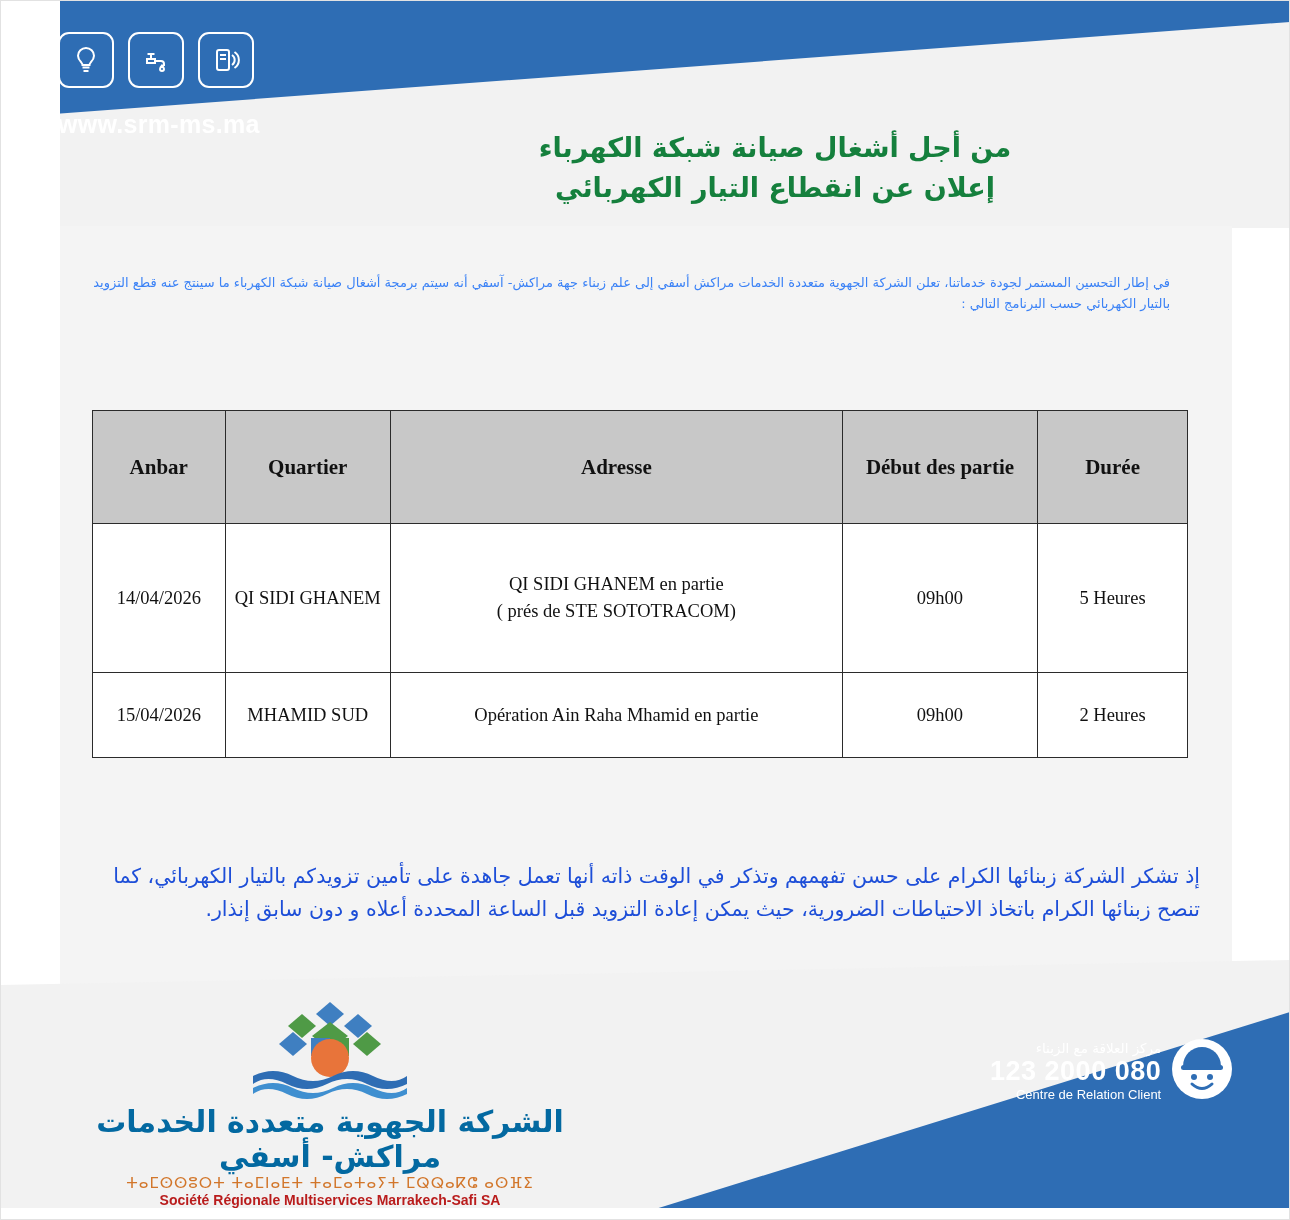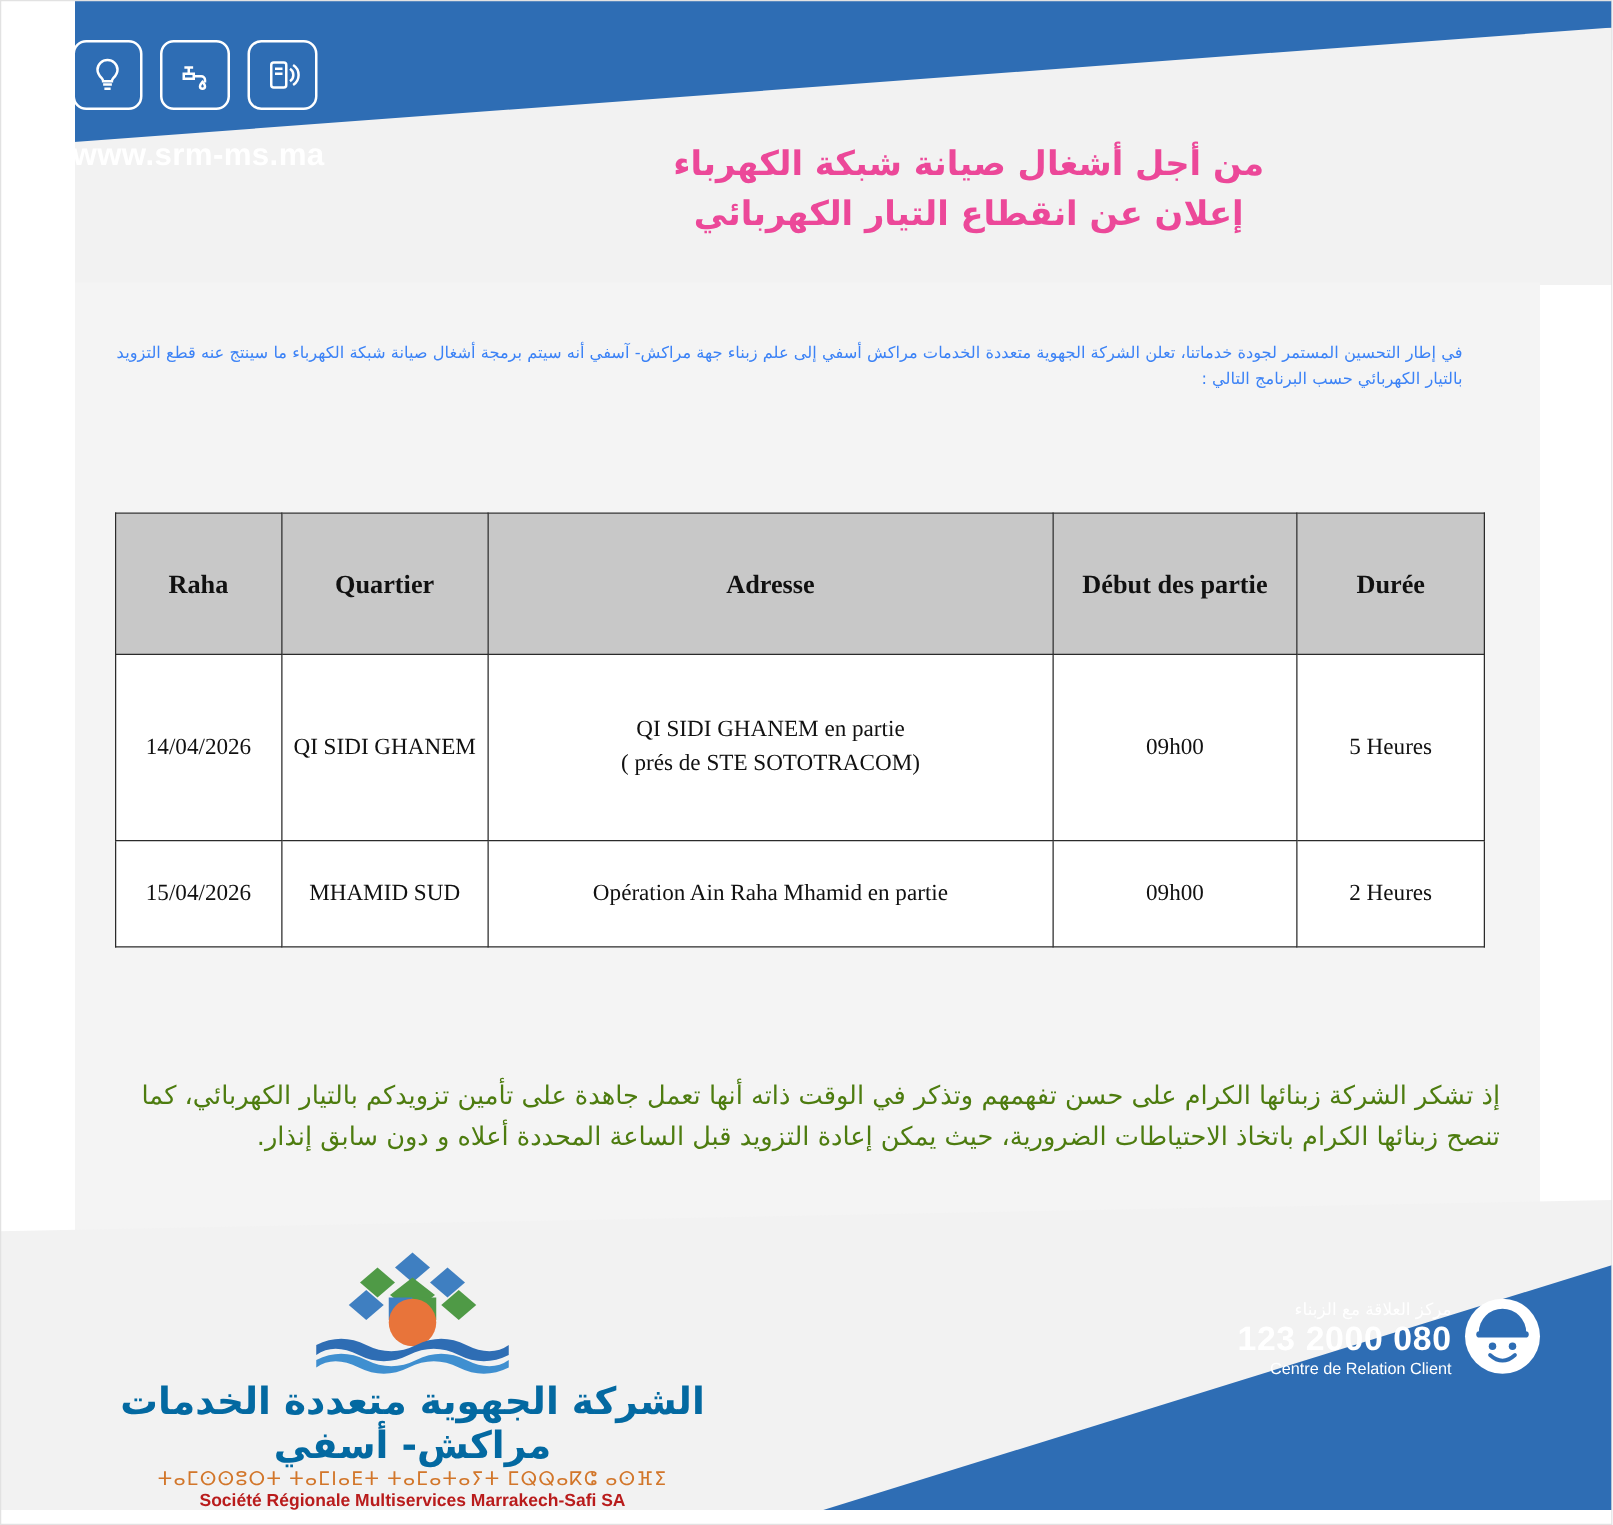--- a/index.html
+++ b/index.html
@@ -97,25 +97,25 @@
     font-size: 25px;
     font-weight: bold;
     letter-spacing: 0.3px;
     font-family: "Liberation Sans", sans-serif;
   }
 
   
   .headline {
     position: absolute;
     left: 330px;
-    top: 112px;
+    top: 128px;
     width: 890px;
     text-align: center;
     direction: rtl;
-    color: #ec4899;
+    color: #15803d;
     font-weight: bold;
     font-size: 27px;
     line-height: 1.48;
     font-family: "DejaVu Sans", sans-serif;
   }
 
   
   .panel {
     position: absolute;
     left: 60px;
@@ -181,21 +181,21 @@
   .col-duree   { width: 144px; }
 
   
   .closing {
     position: absolute;
     left: 95px;
     top: 860px;
     width: 1105px;
     direction: rtl;
     text-align: right;
-    color: #4d7c0f;
+    color: #1d4ed8;
     font-size: 20.5px;
     line-height: 1.62;
     font-family: "DejaVu Sans", sans-serif;
   }
 
   
   .bottom-band {
     position: absolute;
     left: 0;
     top: 960px;
@@ -339,21 +339,21 @@
   </div>
 
   <div class="panel"></div>
 
   <div class="intro">في إطار التحسين المستمر لجودة خدماتنا، تعلن الشركة الجهوية متعددة الخدمات مراكش أسفي إلى علم زبناء جهة مراكش- آسفي أنه سيتم برمجة أشغال صيانة شبكة الكهرباء ما سينتج عنه  قطع التزويد بالتيار الكهربائي حسب البرنامج التالي :</div>
 
   <div class="table-wrap">
     <table class="outage">
       <thead>
         <tr>
-          <th class="col-date">Raha</th>
+          <th class="col-date">Anbar</th>
           <th class="col-quartier">Quartier</th>
           <th class="col-adresse">Adresse</th>
           <th class="col-debut">Début des partie</th>
           <th class="col-duree">Durée</th>
         </tr>
       </thead>
       <tbody>
 
         <tr class="row-tall">
           <td>14/04/2026</td>

